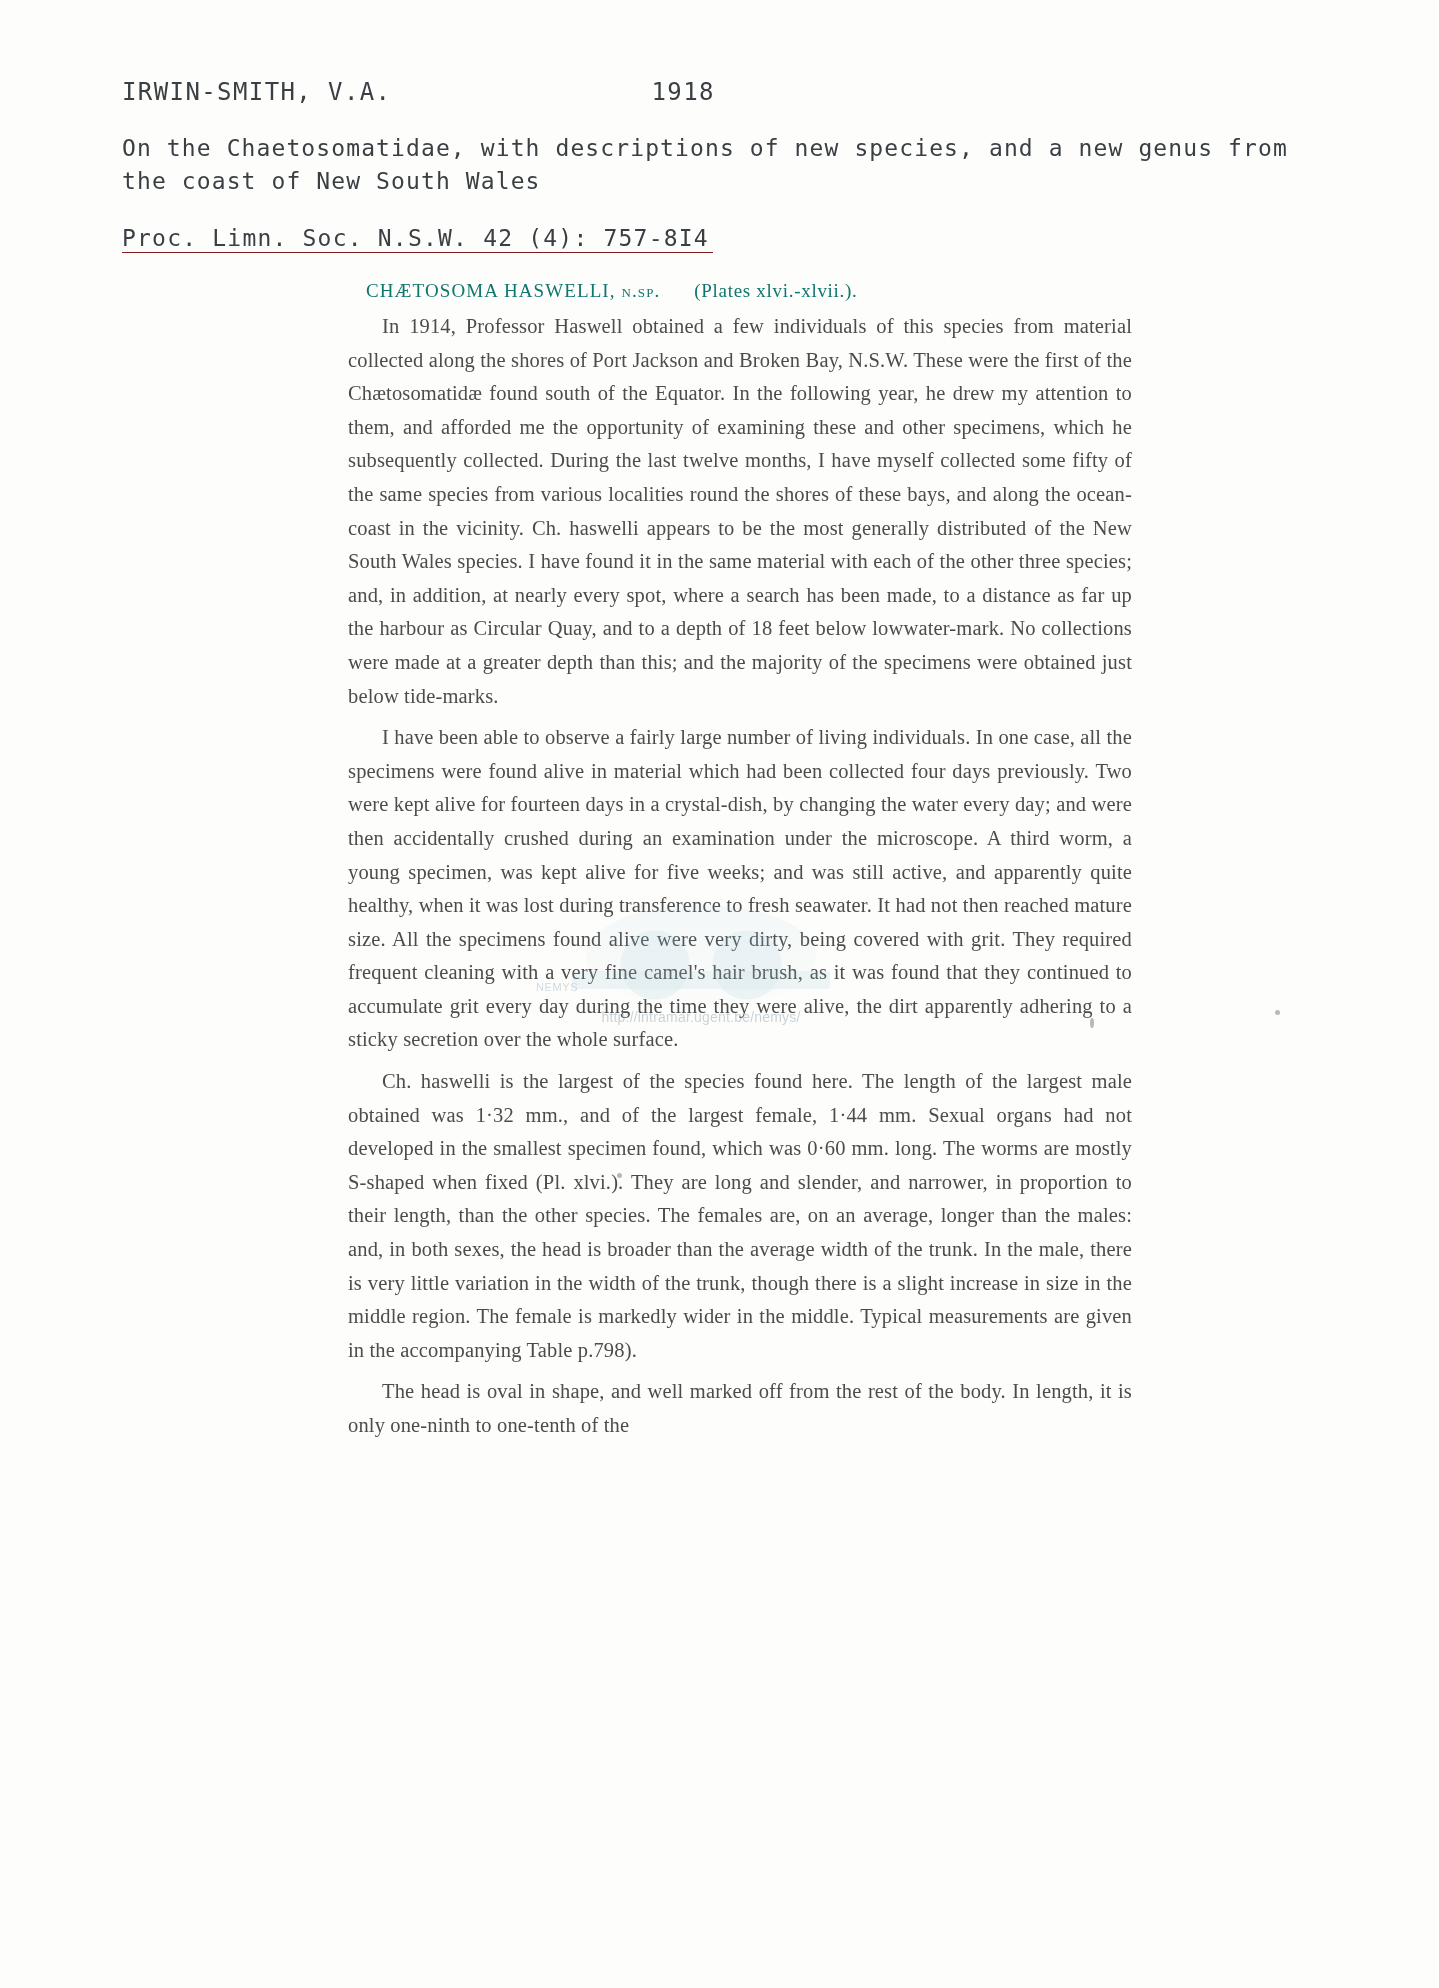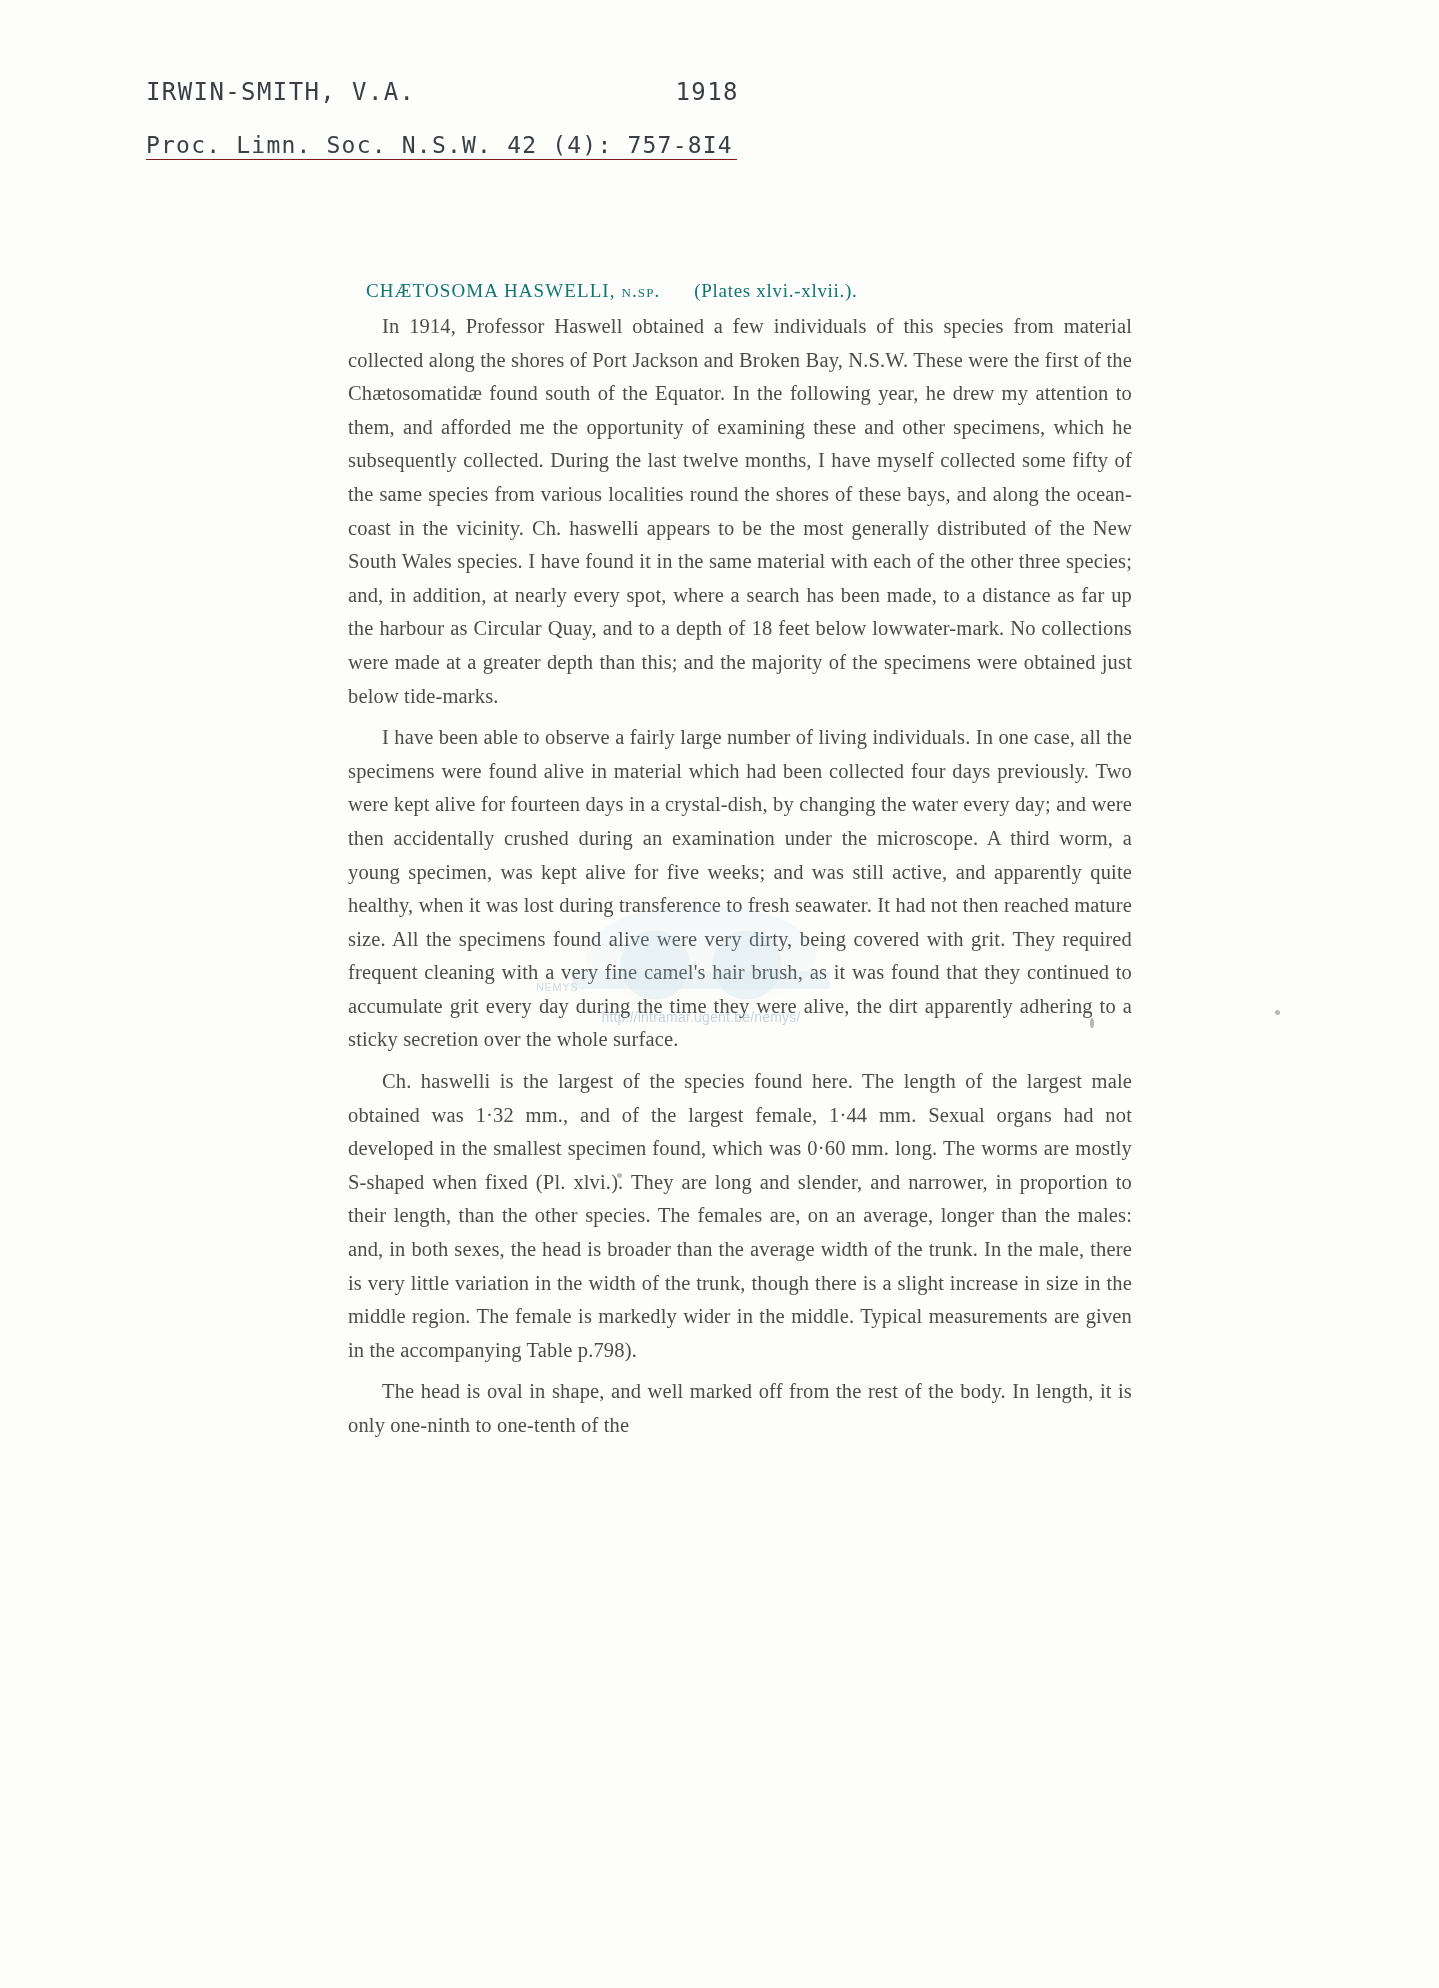--- a/index.html
+++ b/index.html
@@ -23,21 +23,20 @@
   }
 
   
   .header {
     position: absolute;
     left: 122px;
     top: 78px;
     width: 1230px;
     font-family: "DejaVu Sans Mono", monospace;
     color: #3a3f44;
-    margin-left: 24px;
   }
   .header-line1 {
     display: flex;
     align-items: baseline;
   }
   .author {
     font-size: 24px;
     letter-spacing: 1.4px;
     white-space: nowrap;
   }
@@ -163,20 +162,21 @@
 </head>
 <body>
 
 <div class="page">
 
   <div class="header">
     <div class="header-line1">
       <span class="author">IRWIN-SMITH, V.A.</span>
       <span class="year">1918</span>
     </div>
+    <div class="title">On the Chaetosomatidae, with descriptions of new species, and a new genus from the coast of New South Wales</div>
     <div class="citation">Proc. Limn. Soc. N.S.W. 42 (4): 757-8I4</div>
   </div>
 
   <div class="body-col">
 
     <div class="species-head">
       <span class="sc">CHÆTOSOMA HASWELLI, n.sp.</span><span class="plates">(Plates xlvi.-xlvii.).</span>
     </div>
 
     <p class="para faded-1">In 1914, Professor Haswell obtained a few individuals of this species from material collected along the shores of Port Jackson and Broken Bay, N.S.W. These were the first of the Chætosomatidæ found south of the Equator. In the following year, he drew my attention to them, and afforded me the opportunity of examining these and other specimens, which he subsequently collected. During the last twelve months, I have myself collected some fifty of the same species from various localities round the shores of these bays, and along the ocean-coast in the vicinity. Ch. haswelli appears to be the most generally distributed of the New South Wales species. I have found it in the same material with each of the other three species; and, in addition, at nearly every spot, where a search has been made, to a distance as far up the harbour as Circular Quay, and to a depth of 18 feet below lowwater-mark. No collections were made at a greater depth than this; and the majority of the specimens were obtained just below tide-marks.</p>

